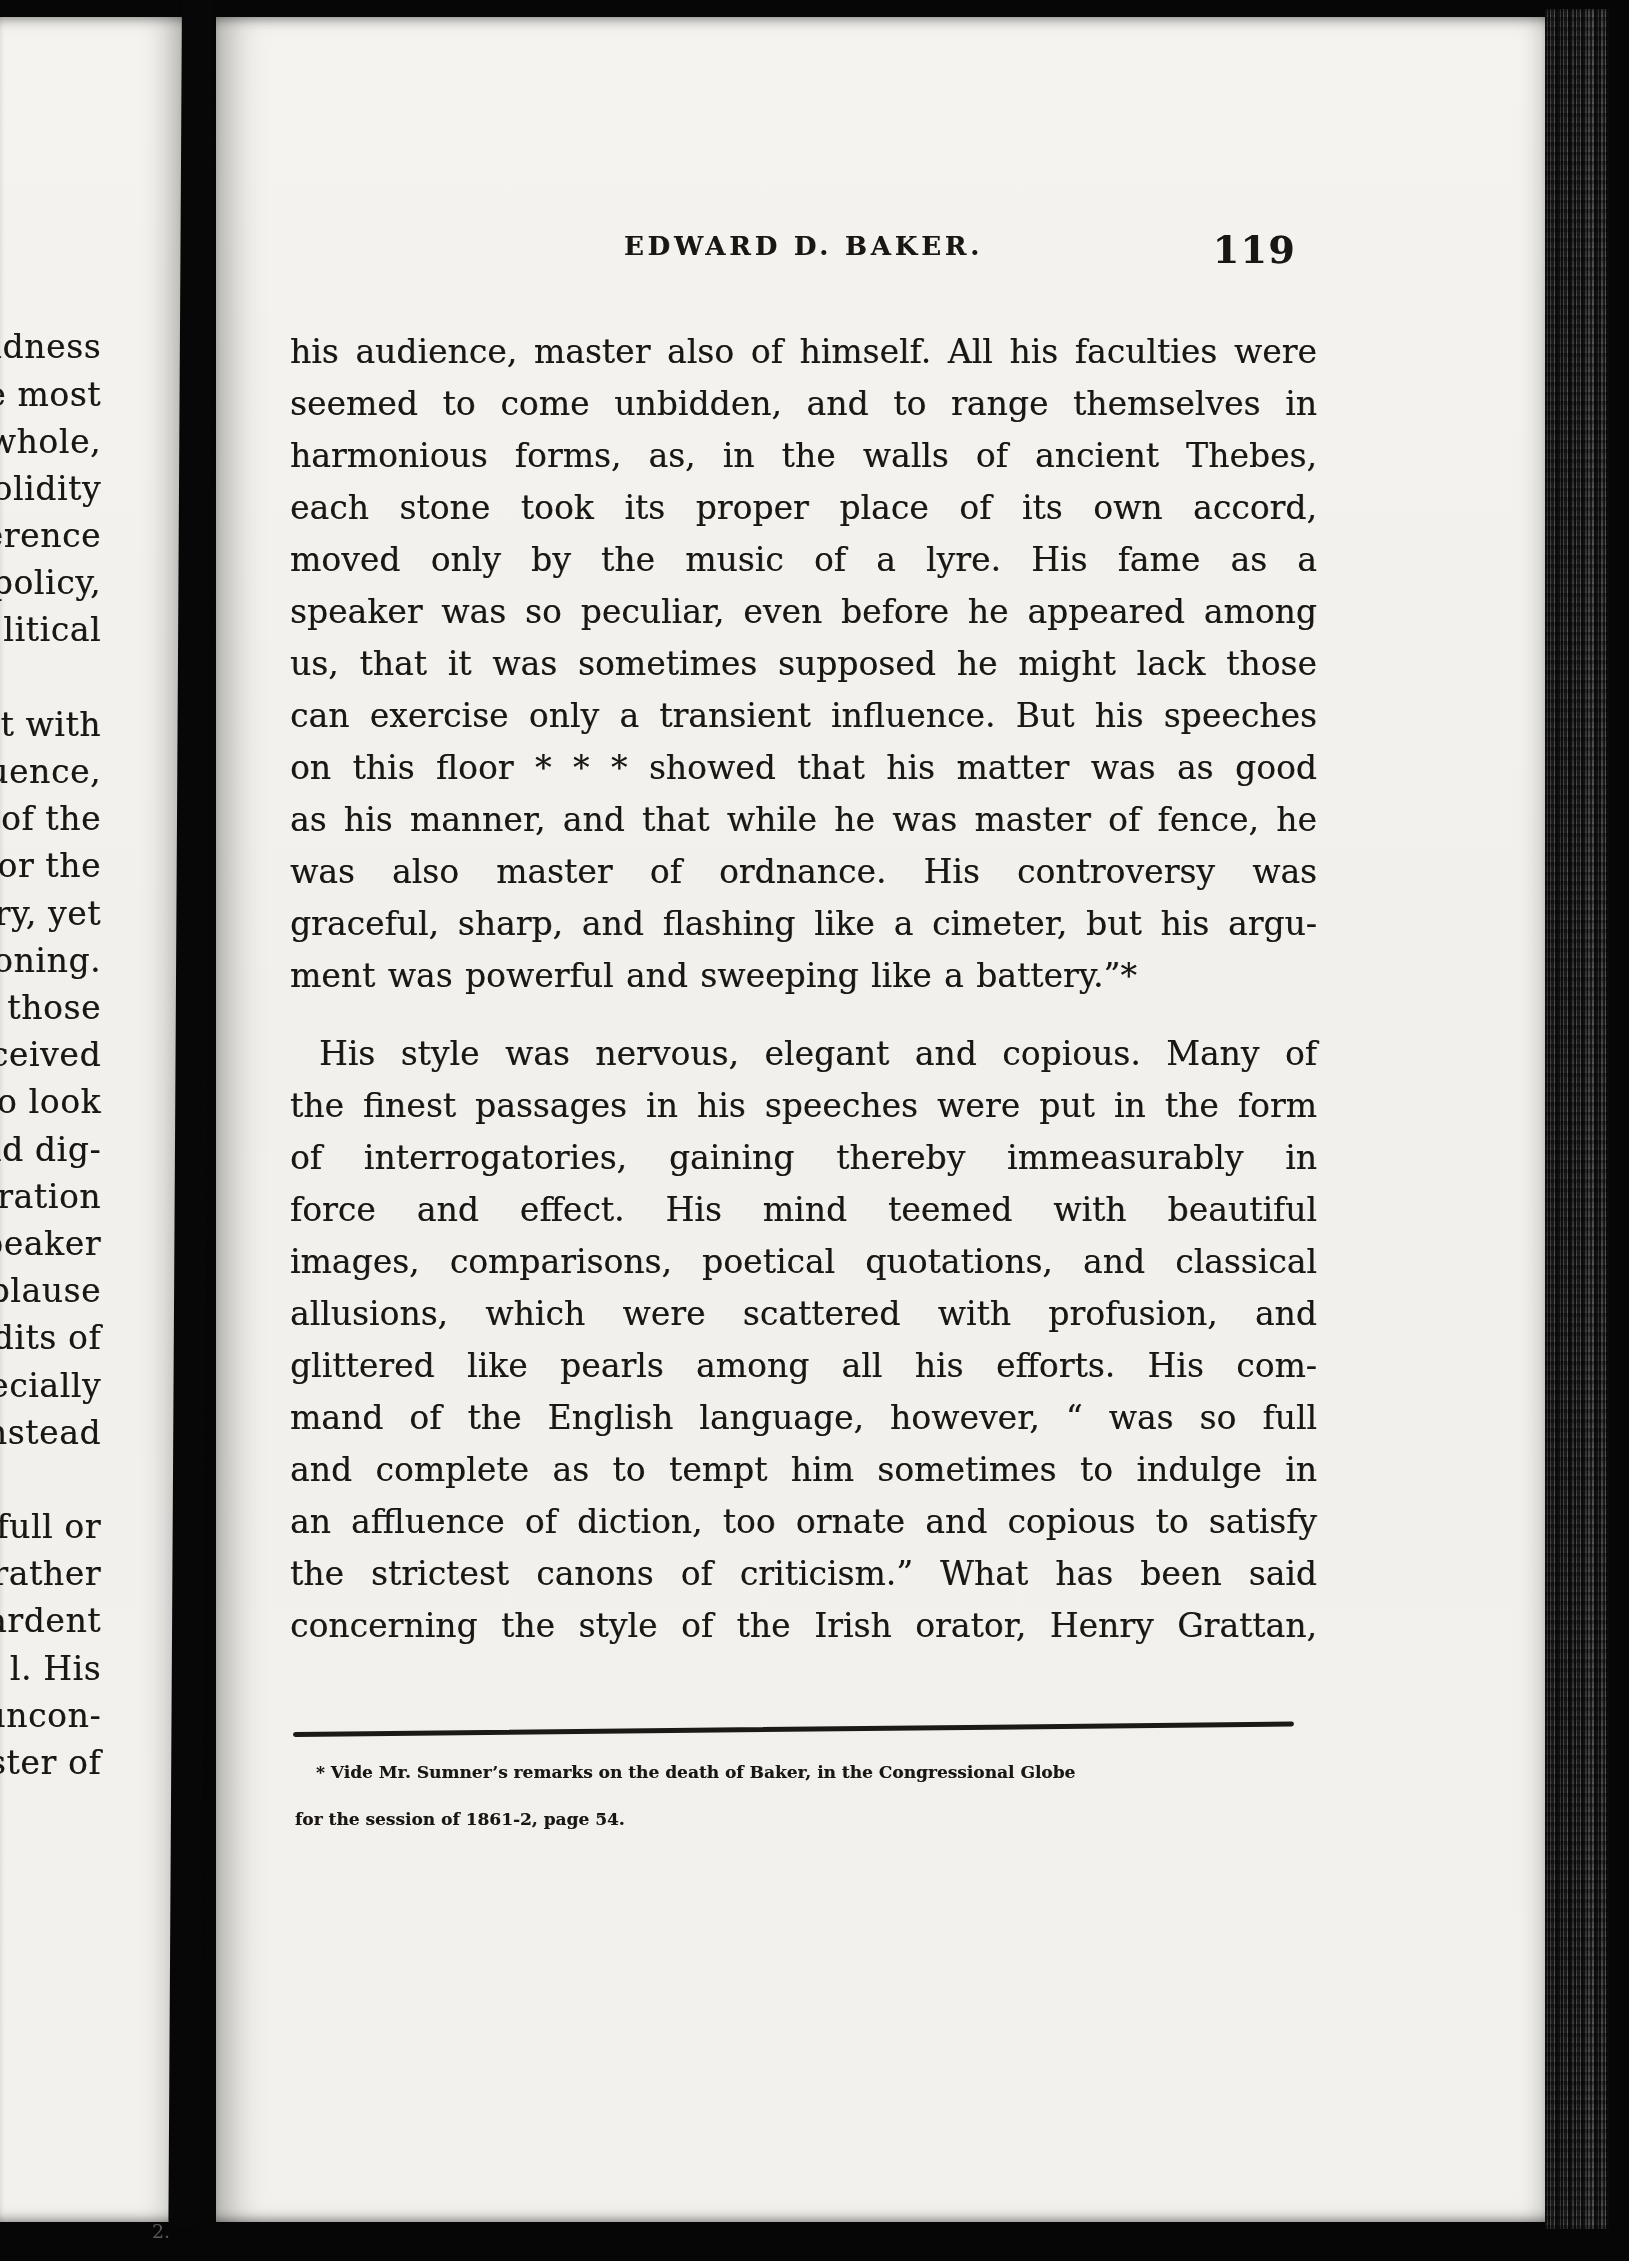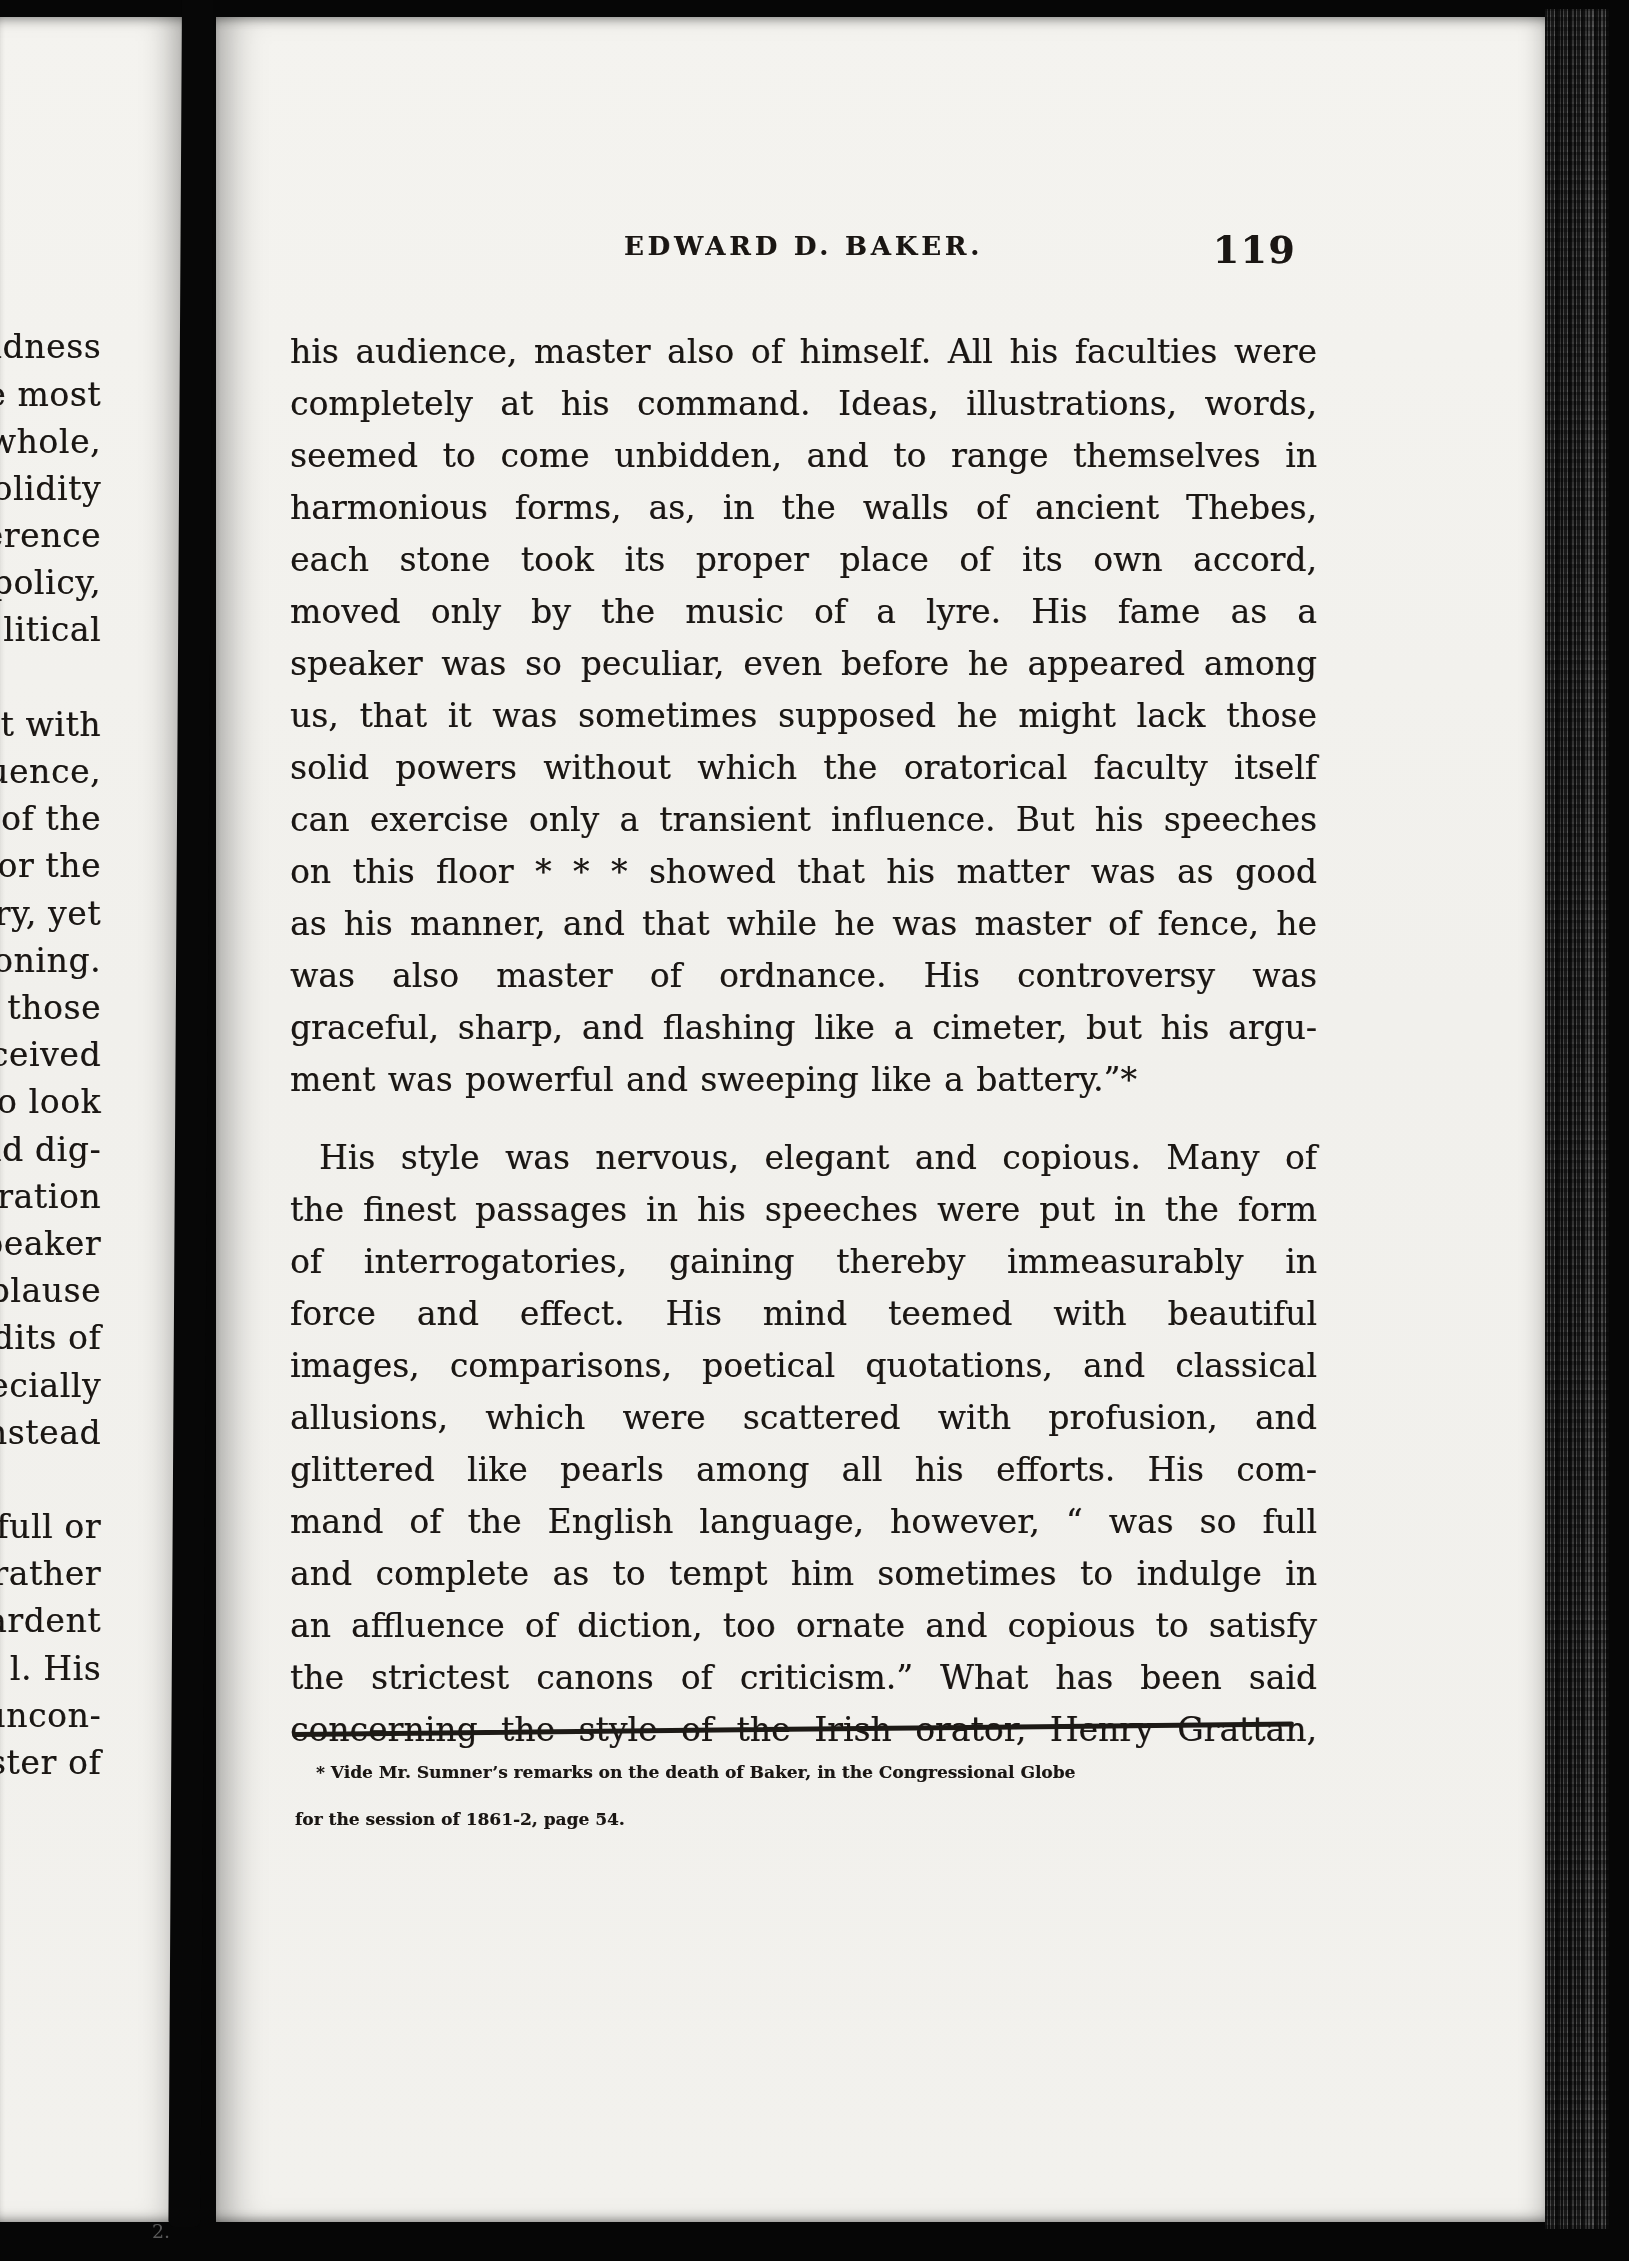--- a/index.html
+++ b/index.html
@@ -82,28 +82,26 @@
       <div class="frag" style="top: 1676px;">uncon-</div>
       <div class="frag" style="top: 1723px;">aster of</div>
     </div>
 
   <div class="runhead-title">EDWARD D. BAKER.</div>
   <div class="runhead-num">119</div>
 
   <div class="body-text">
       <div class="para">
         <div class="line">his audience, master also of himself.  All his faculties were</div>
-        <div class="line">completely at his command.   Ideas, illustrations, words,</div>
         <div class="line">seemed to come unbidden, and to range themselves in</div>
         <div class="line">harmonious forms, as, in the walls of ancient  Thebes,</div>
         <div class="line">each stone took its proper place of its own accord,</div>
         <div class="line">moved only by the music of a lyre.  His fame as a</div>
         <div class="line">speaker was so peculiar, even before he appeared among</div>
         <div class="line">us, that it was sometimes supposed he might lack those</div>
-        <div class="line">solid powers without which the oratorical faculty itself</div>
         <div class="line">can exercise only a transient influence.   But his speeches</div>
         <div class="line">on this floor  *  *  *  showed that his matter was as good</div>
         <div class="line">as his manner, and that while he was master of fence, he</div>
         <div class="line">was also master of ordnance.   His controversy was</div>
         <div class="line">graceful, sharp, and flashing like a cimeter, but his argu-</div>
         <div class="line last-left">ment was powerful and sweeping like a battery.”*</div>
       </div>
       <div class="para">
         <div class="line indent">His style was nervous, elegant and copious.   Many of</div>
         <div class="line">the finest passages in his speeches were put in the form</div>

